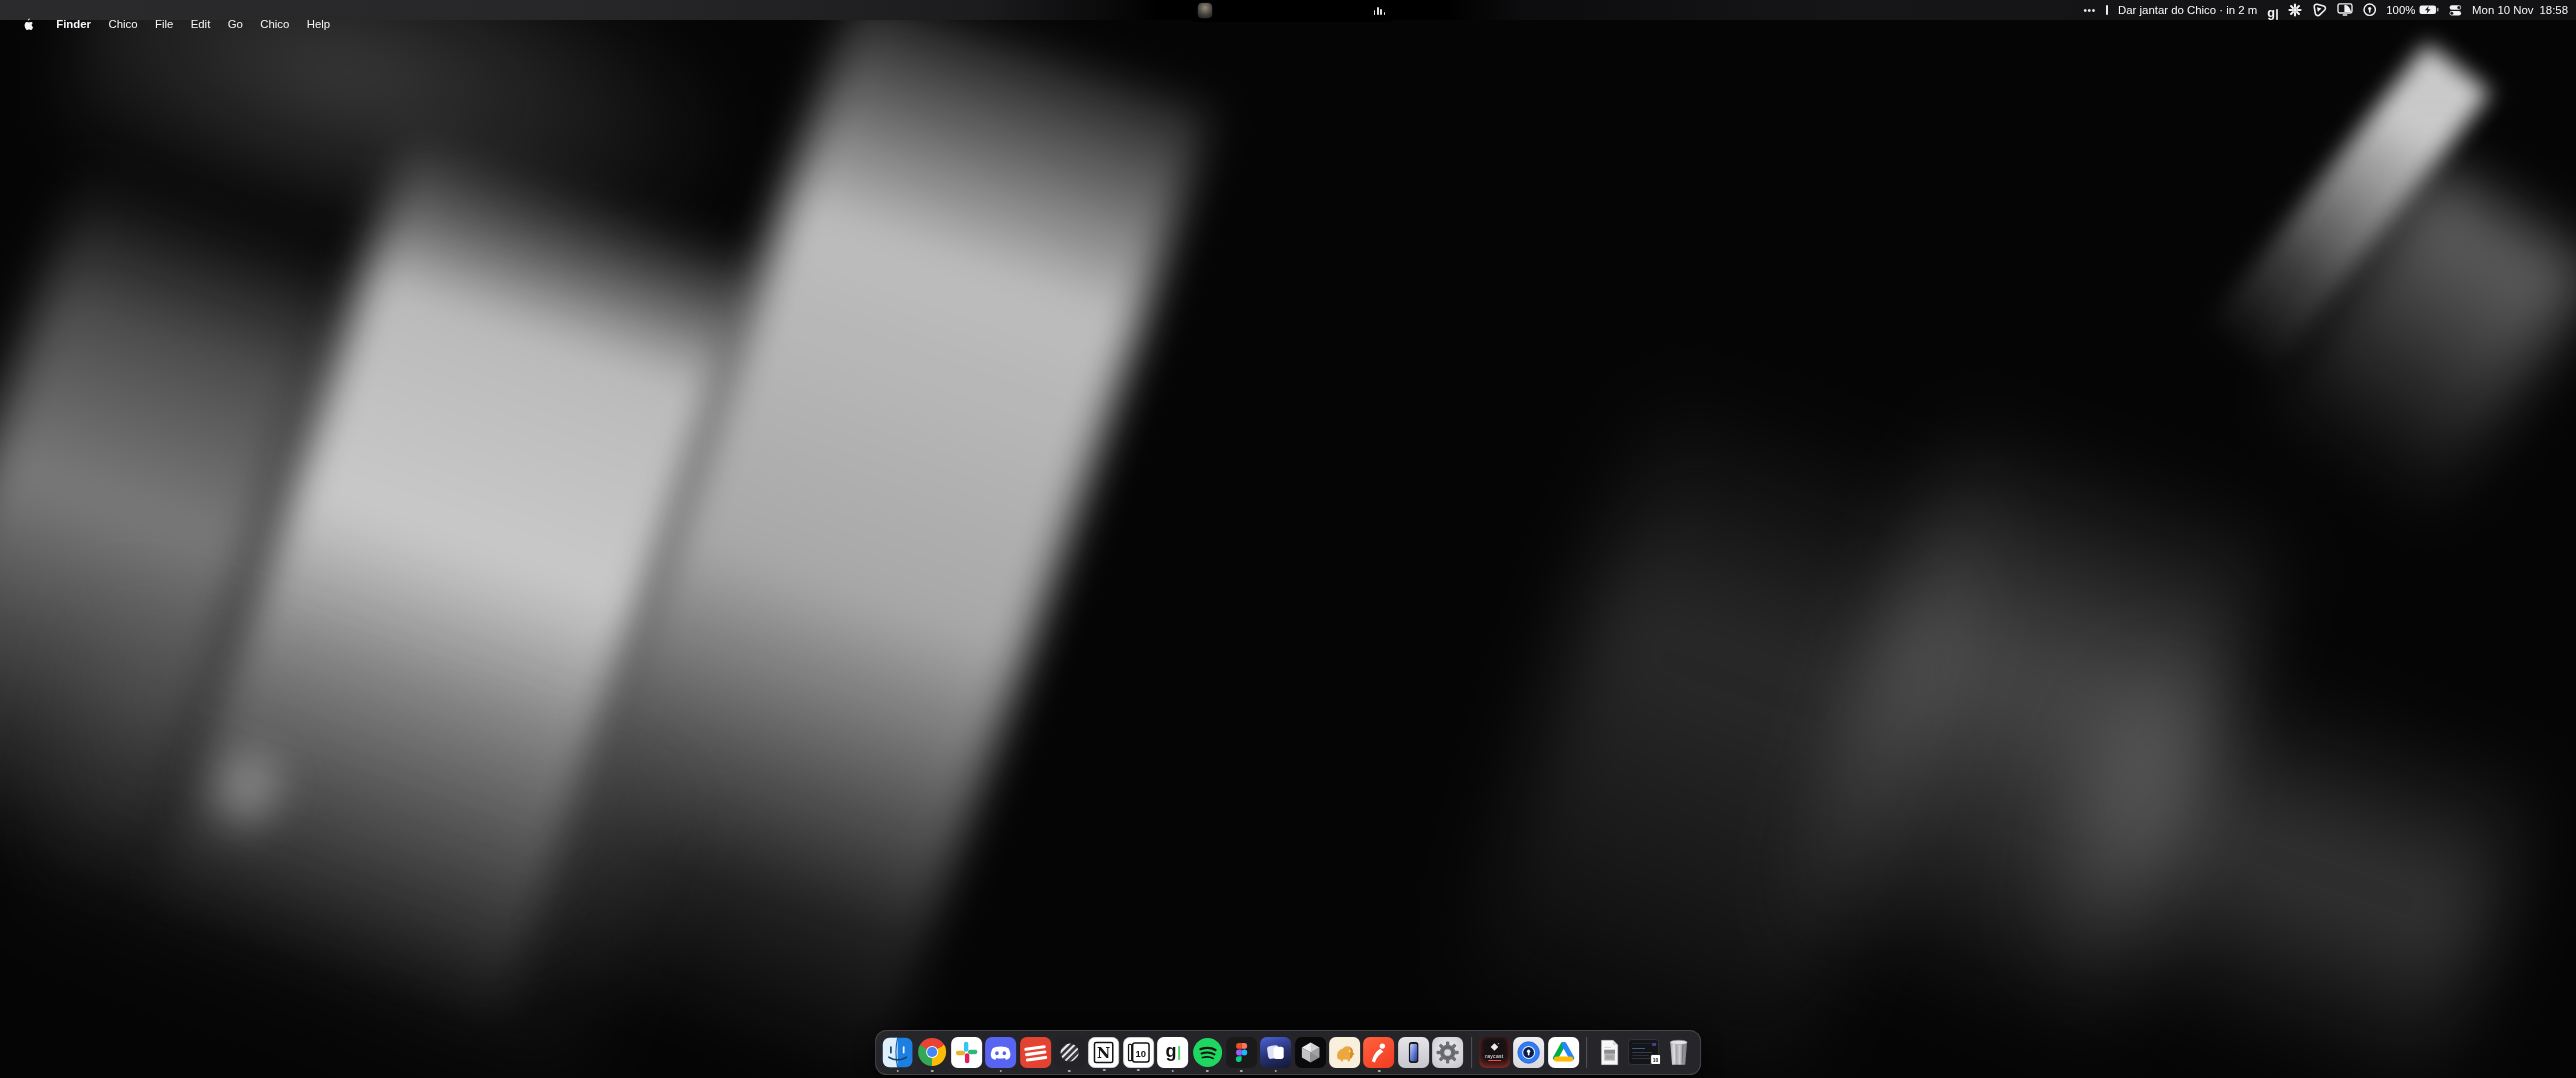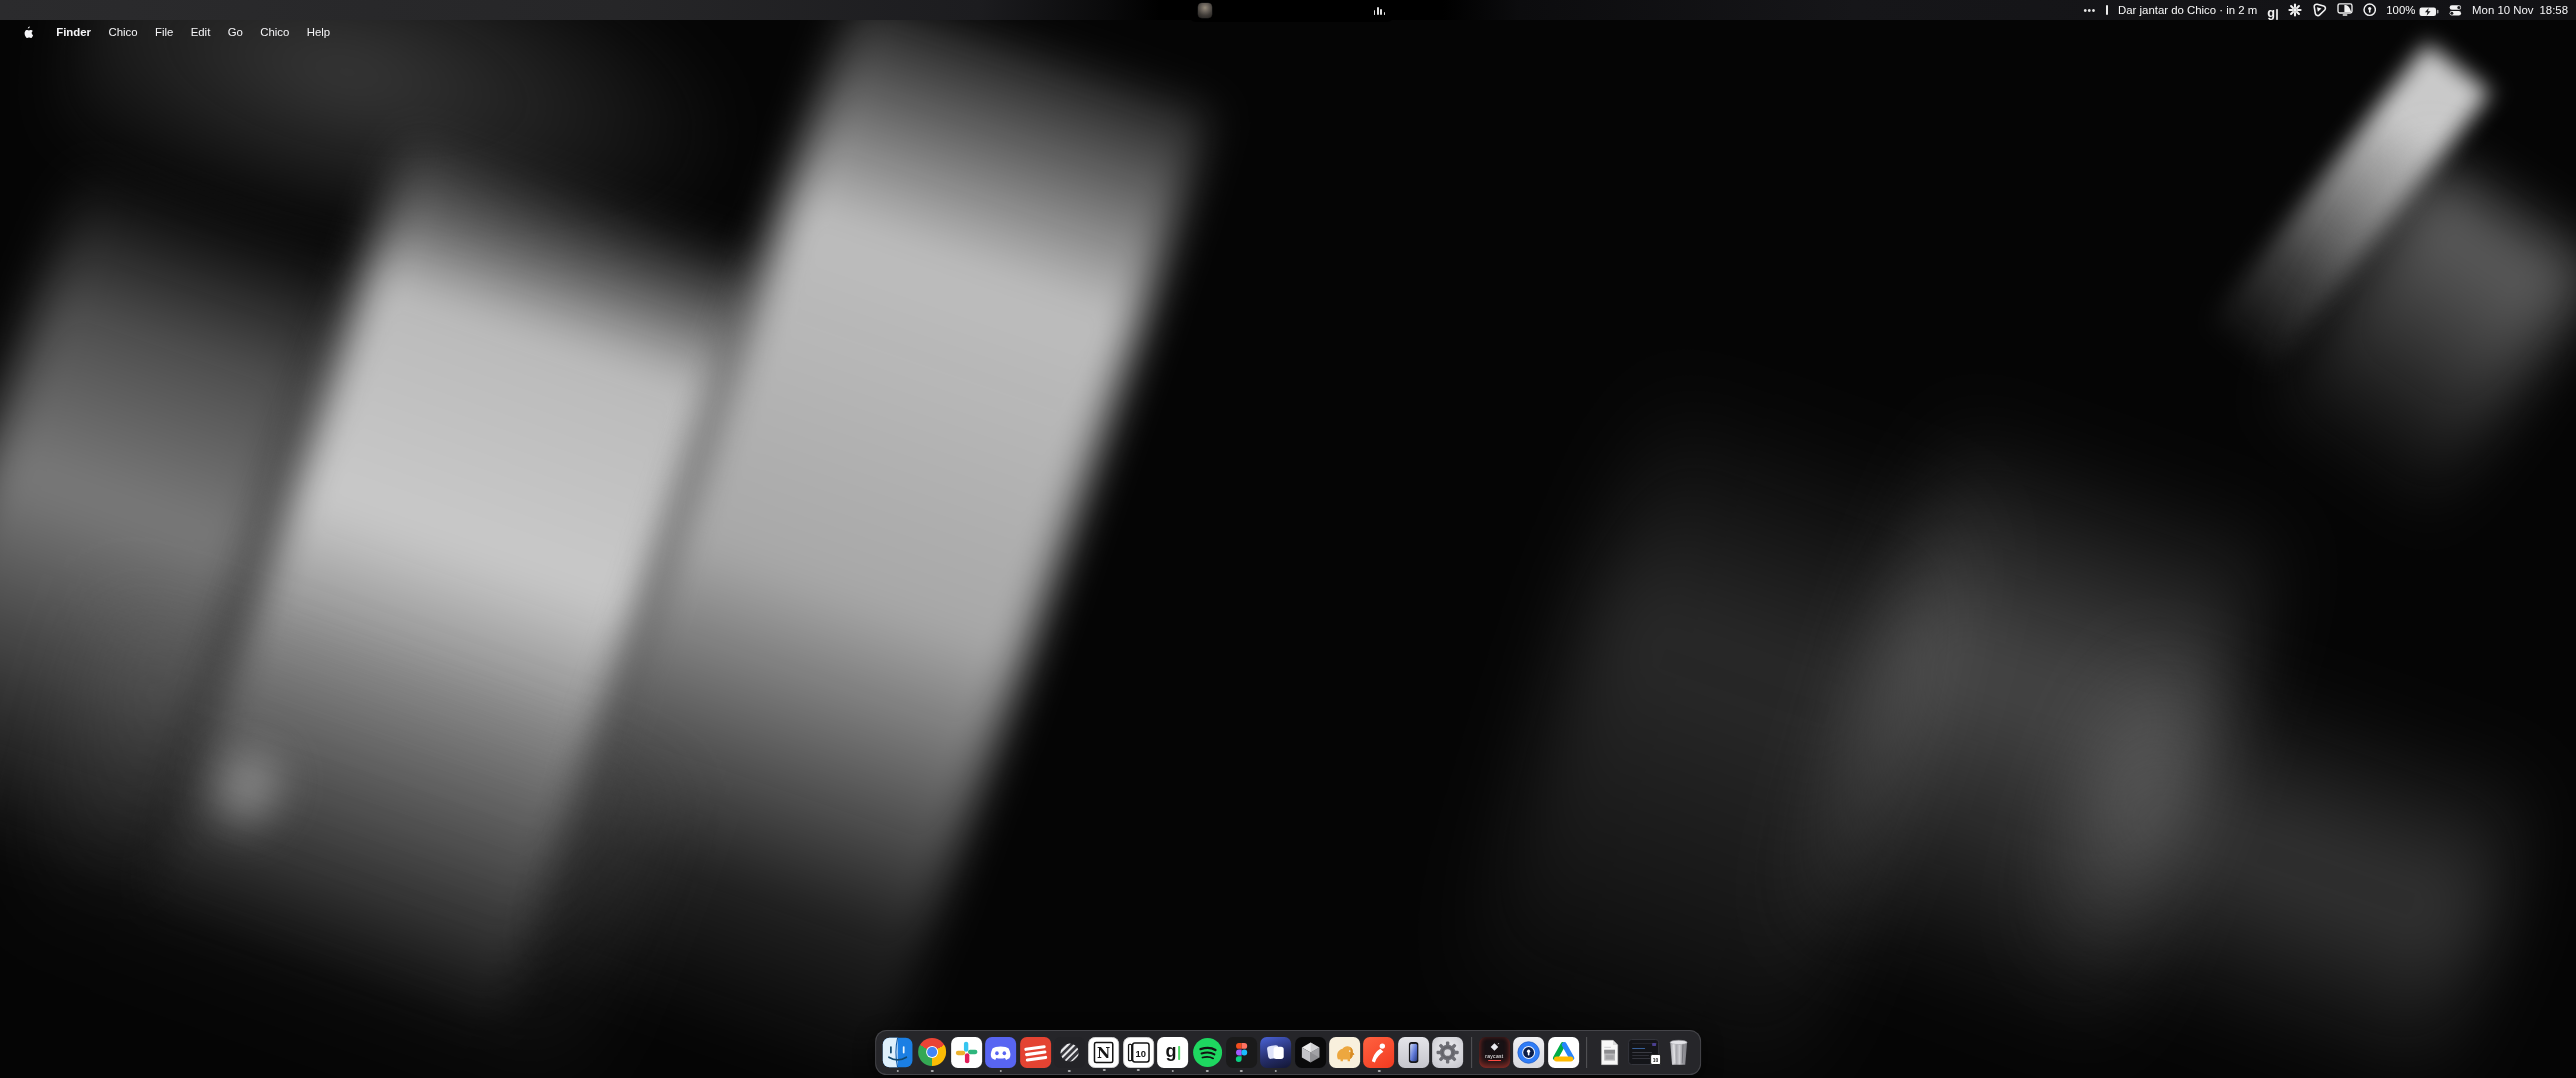--- a/index.html
+++ b/index.html
@@ -10,31 +10,31 @@
   
   .wp{position:absolute;inset:0;background:#050505;overflow:hidden;}
   .band{position:absolute;transform-origin:50% 50%;}
 
   
   .menubar{position:absolute;left:0;top:0;width:100%;height:20px;z-index:30;
     background:linear-gradient(90deg,#2b2b2d 0%,#262628 24%,#1c1c1f 38%,#0a0a0b 43%,
       #000 45%,#000 56%,#0c0c0e 59%,#161619 72%,#121215 100%);
     display:flex;align-items:center;color:#f5f5f7;font-size:11.4px;}
   .mb-left{display:flex;align-items:center;height:100%;padding-left:14.8px;}
-  .mb-item{padding:0 8.7px;height:100%;display:flex;align-items:flex-end;white-space:nowrap;margin-top:35px;}
+  .mb-item{padding:0 8.7px;height:100%;display:flex;align-items:flex-start;white-space:nowrap;margin-top:35px;}
   .mb-item.app{font-weight:700;}
   .apple{width:10px;height:12px;display:block;margin-right:5.4px;}
   .mb-right{position:absolute;right:8px;top:0;height:20px;display:flex;align-items:center;gap:10px;}
   .mb-icon{display:flex;align-items:center;justify-content:center;height:20px;}
   .mb-divider{width:2px;height:10.7px;border-radius:1.3px;background:rgba(255,255,255,.92);}
   .mb-text{white-space:nowrap;color:#fafafa;}
   .dots3{letter-spacing:0.7px;font-size:10px;color:#e8e8e8;}
   .granola-mb{display:flex;align-items:flex-end;gap:1.3px;color:#f2f2f2;font-weight:700;font-size:12.7px;line-height:1;}
   .granola-mb .cur{width:1.7px;height:11.4px;background:#cfcfcf;border-radius:0.7px;}
-  .battery-group{display:flex;align-items:flex-end;gap:4px;}
+  .battery-group{display:flex;align-items:center;gap:4px;}
   .clock{display:flex;gap:6px;white-space:nowrap;}
 
   
   .notch{position:absolute;left:1189px;top:0;width:205px;height:21.5px;background:#000;
     border-radius:0 0 6.7px 6.7px;z-index:31;display:flex;align-items:center;
     justify-content:space-between;padding:0 8.7px;box-sizing:border-box;}
   .art{width:14.8px;height:14.8px;border-radius:4px;
     background:radial-gradient(circle at 50% 32%,#958b7a 0%,#6b645c 30%,#403c38 62%,#22201e 100%);
     box-shadow:0 0 0 0.3px rgba(255,255,255,.18);}
   .eq{display:flex;align-items:flex-end;gap:1.7px;height:8.7px;}

